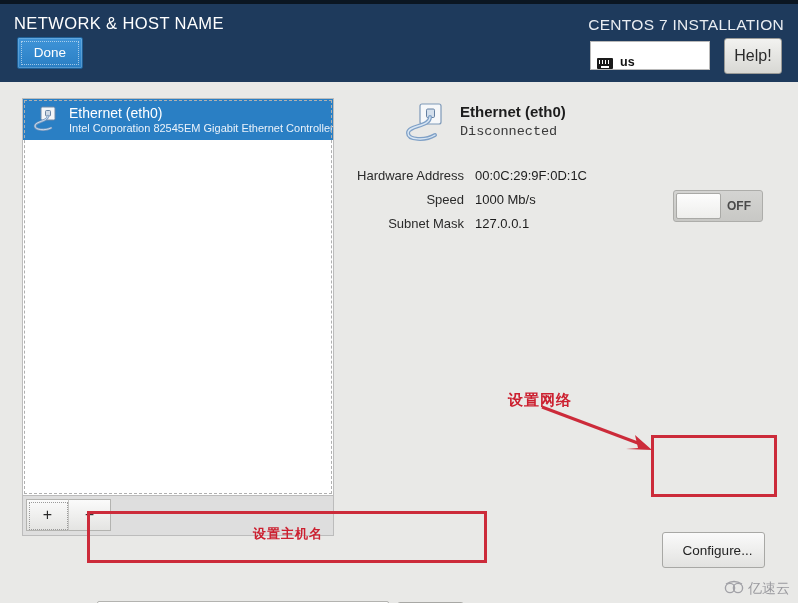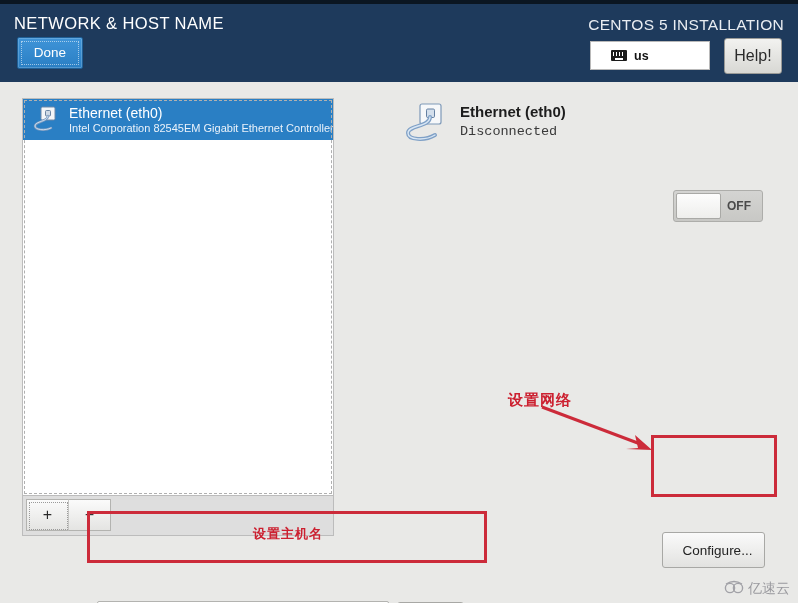--- a/index.html
+++ b/index.html
@@ -79,22 +79,22 @@
     border: 1px dotted rgba(255,255,255,0.55);
     pointer-events: none;
   }
   .kbd-indicator {
     position: absolute;
     right: 88px; top: 41px;
     width: 120px; height: 29px;
     background: #ffffff;
     border: 1px solid #b9b9b9;
     display: flex;
-    align-items: center;
-    padding-left: 20px;
+    align-items: flex-end;
+    padding-left: 6px;
     box-sizing: border-box;
   }
   .kbd-icon {
     width: 16px; height: 11px;
     background: #1a1a1a;
     border-radius: 1px;
     position: relative;
     margin-right: 7px;
     flex: none;
   }
@@ -406,21 +406,21 @@
 </head>
 <body>
 
 <div class="screen">
 
   <div class="header">
     <div class="header-topline"></div>
 
     <div class="header-title">NETWORK &amp; HOST NAME</div>
 
-    <div class="header-right-title">CENTOS 5 INSTALLATION</div>
+    <div class="header-right-title">CENTOS 7 INSTALLATION</div>
 
     <div class="done-button">
       <span>Done</span>
     </div>
     <div class="done-focus"></div>
 
     <div class="kbd-indicator">
       <span class="kbd-icon"></span>
       <span class="kbd-label">us</span>
     </div>
@@ -473,20 +473,34 @@
         <div class="detail-name">Ethernet (eth0)</div>
         <div class="detail-state">Disconnected</div>
       </span>
     </div>
 
     <div class="toggle">
       <span class="toggle-knob"></span>
       <span class="toggle-label">OFF</span>
     </div>
 
+    <div class="info-grid">
+      <div class="info-row">
+        <span class="info-label">Hardware Address</span>
+        <span class="info-value">00:0C:29:9F:0D:1C</span>
+      </div>
+      <div class="info-row">
+        <span class="info-label">Speed</span>
+        <span class="info-value">1000 Mb/s</span>
+      </div>
+      <div class="info-row">
+        <span class="info-label">Subnet Mask</span>
+        <span class="info-value">127.0.0.1</span>
+      </div>
+    </div>
 
     <div class="configure-button">
       <span>Configure...</span>
     </div>
 
     <input class="hostname-input" type="text" value="localhost.localdomain" style="">
 
     <div class="apply-button">
       
     </div>

